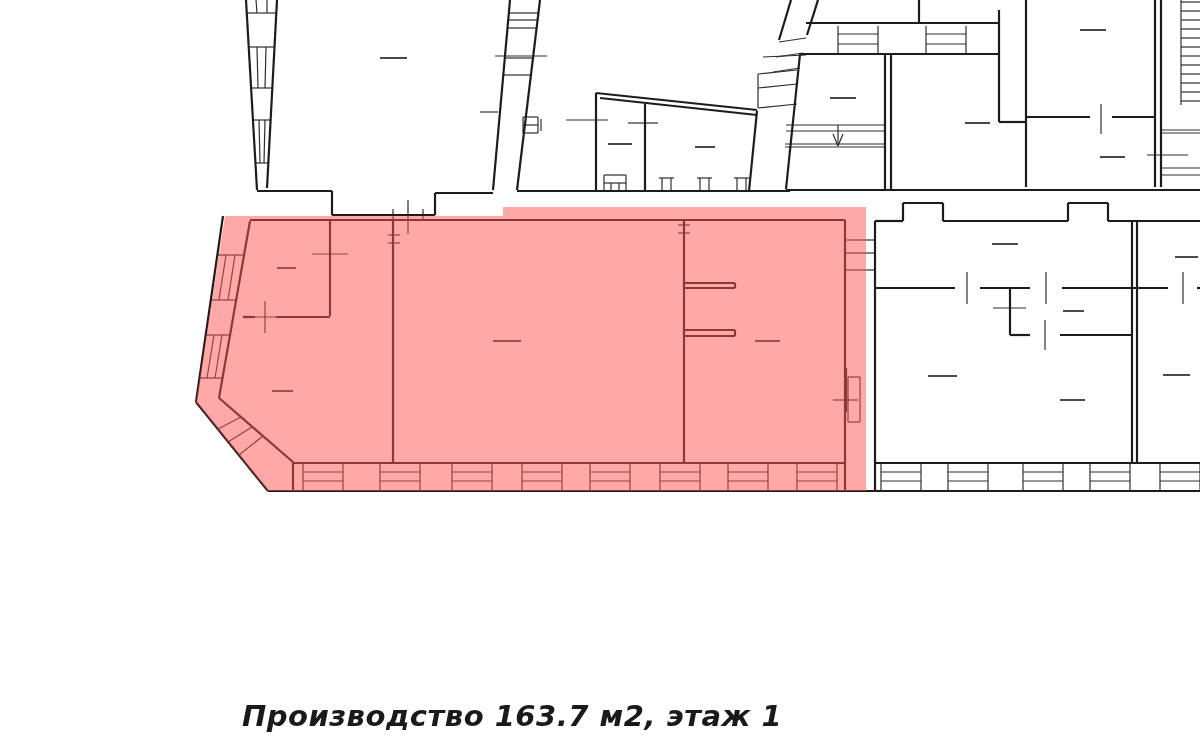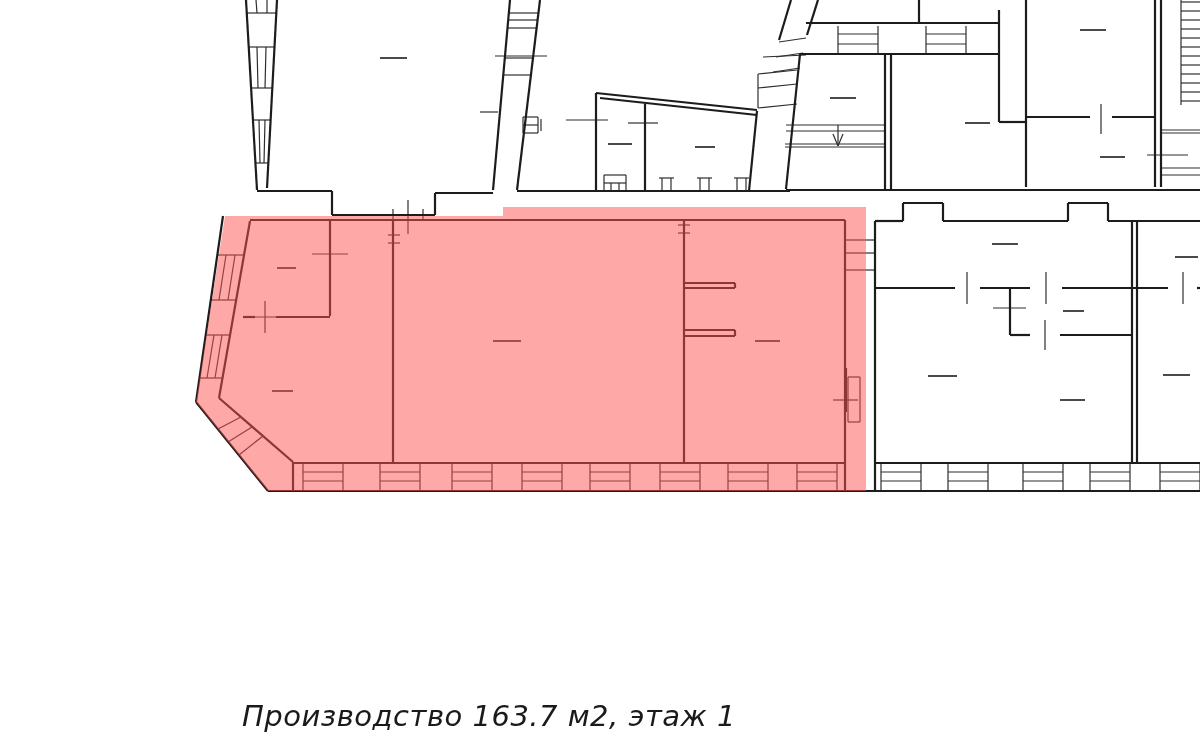--- a/index.html
+++ b/index.html
@@ -1,20 +1,20 @@
 <!DOCTYPE html>
 <html><head>
 <meta charset="utf-8">
 <style>
   html,body{margin:0;padding:0;background:#ffffff;}
   #stage{position:relative;width:1200px;height:745px;background:#ffffff;overflow:hidden;
          font-family:"DejaVu Sans","Liberation Sans",sans-serif;}
   #plan-svg{position:absolute;left:0;top:0;}
   #caption{position:absolute;left:242px;top:699px;font-size:29px;font-style:italic;
-           color:#1a1a1a;white-space:nowrap;letter-spacing:0.5px;}
+           color:#1a1a1a;white-space:nowrap;letter-spacing:0.5px;font-weight:bold;}
 </style>
 </head>
 <body>
 
 <div id="stage">
   <svg id="plan-svg" xmlns="http://www.w3.org/2000/svg" width="1200" height="745" viewBox="0 0 1200 745">
       <g stroke="#2e2e2e" stroke-width="1.2" stroke-linecap="butt" fill="none">
         <line x1="247" y1="13" x2="276" y2="13"></line>
         <line x1="256" y1="0" x2="257" y2="13"></line>
         <line x1="267" y1="0" x2="267" y2="13"></line>

